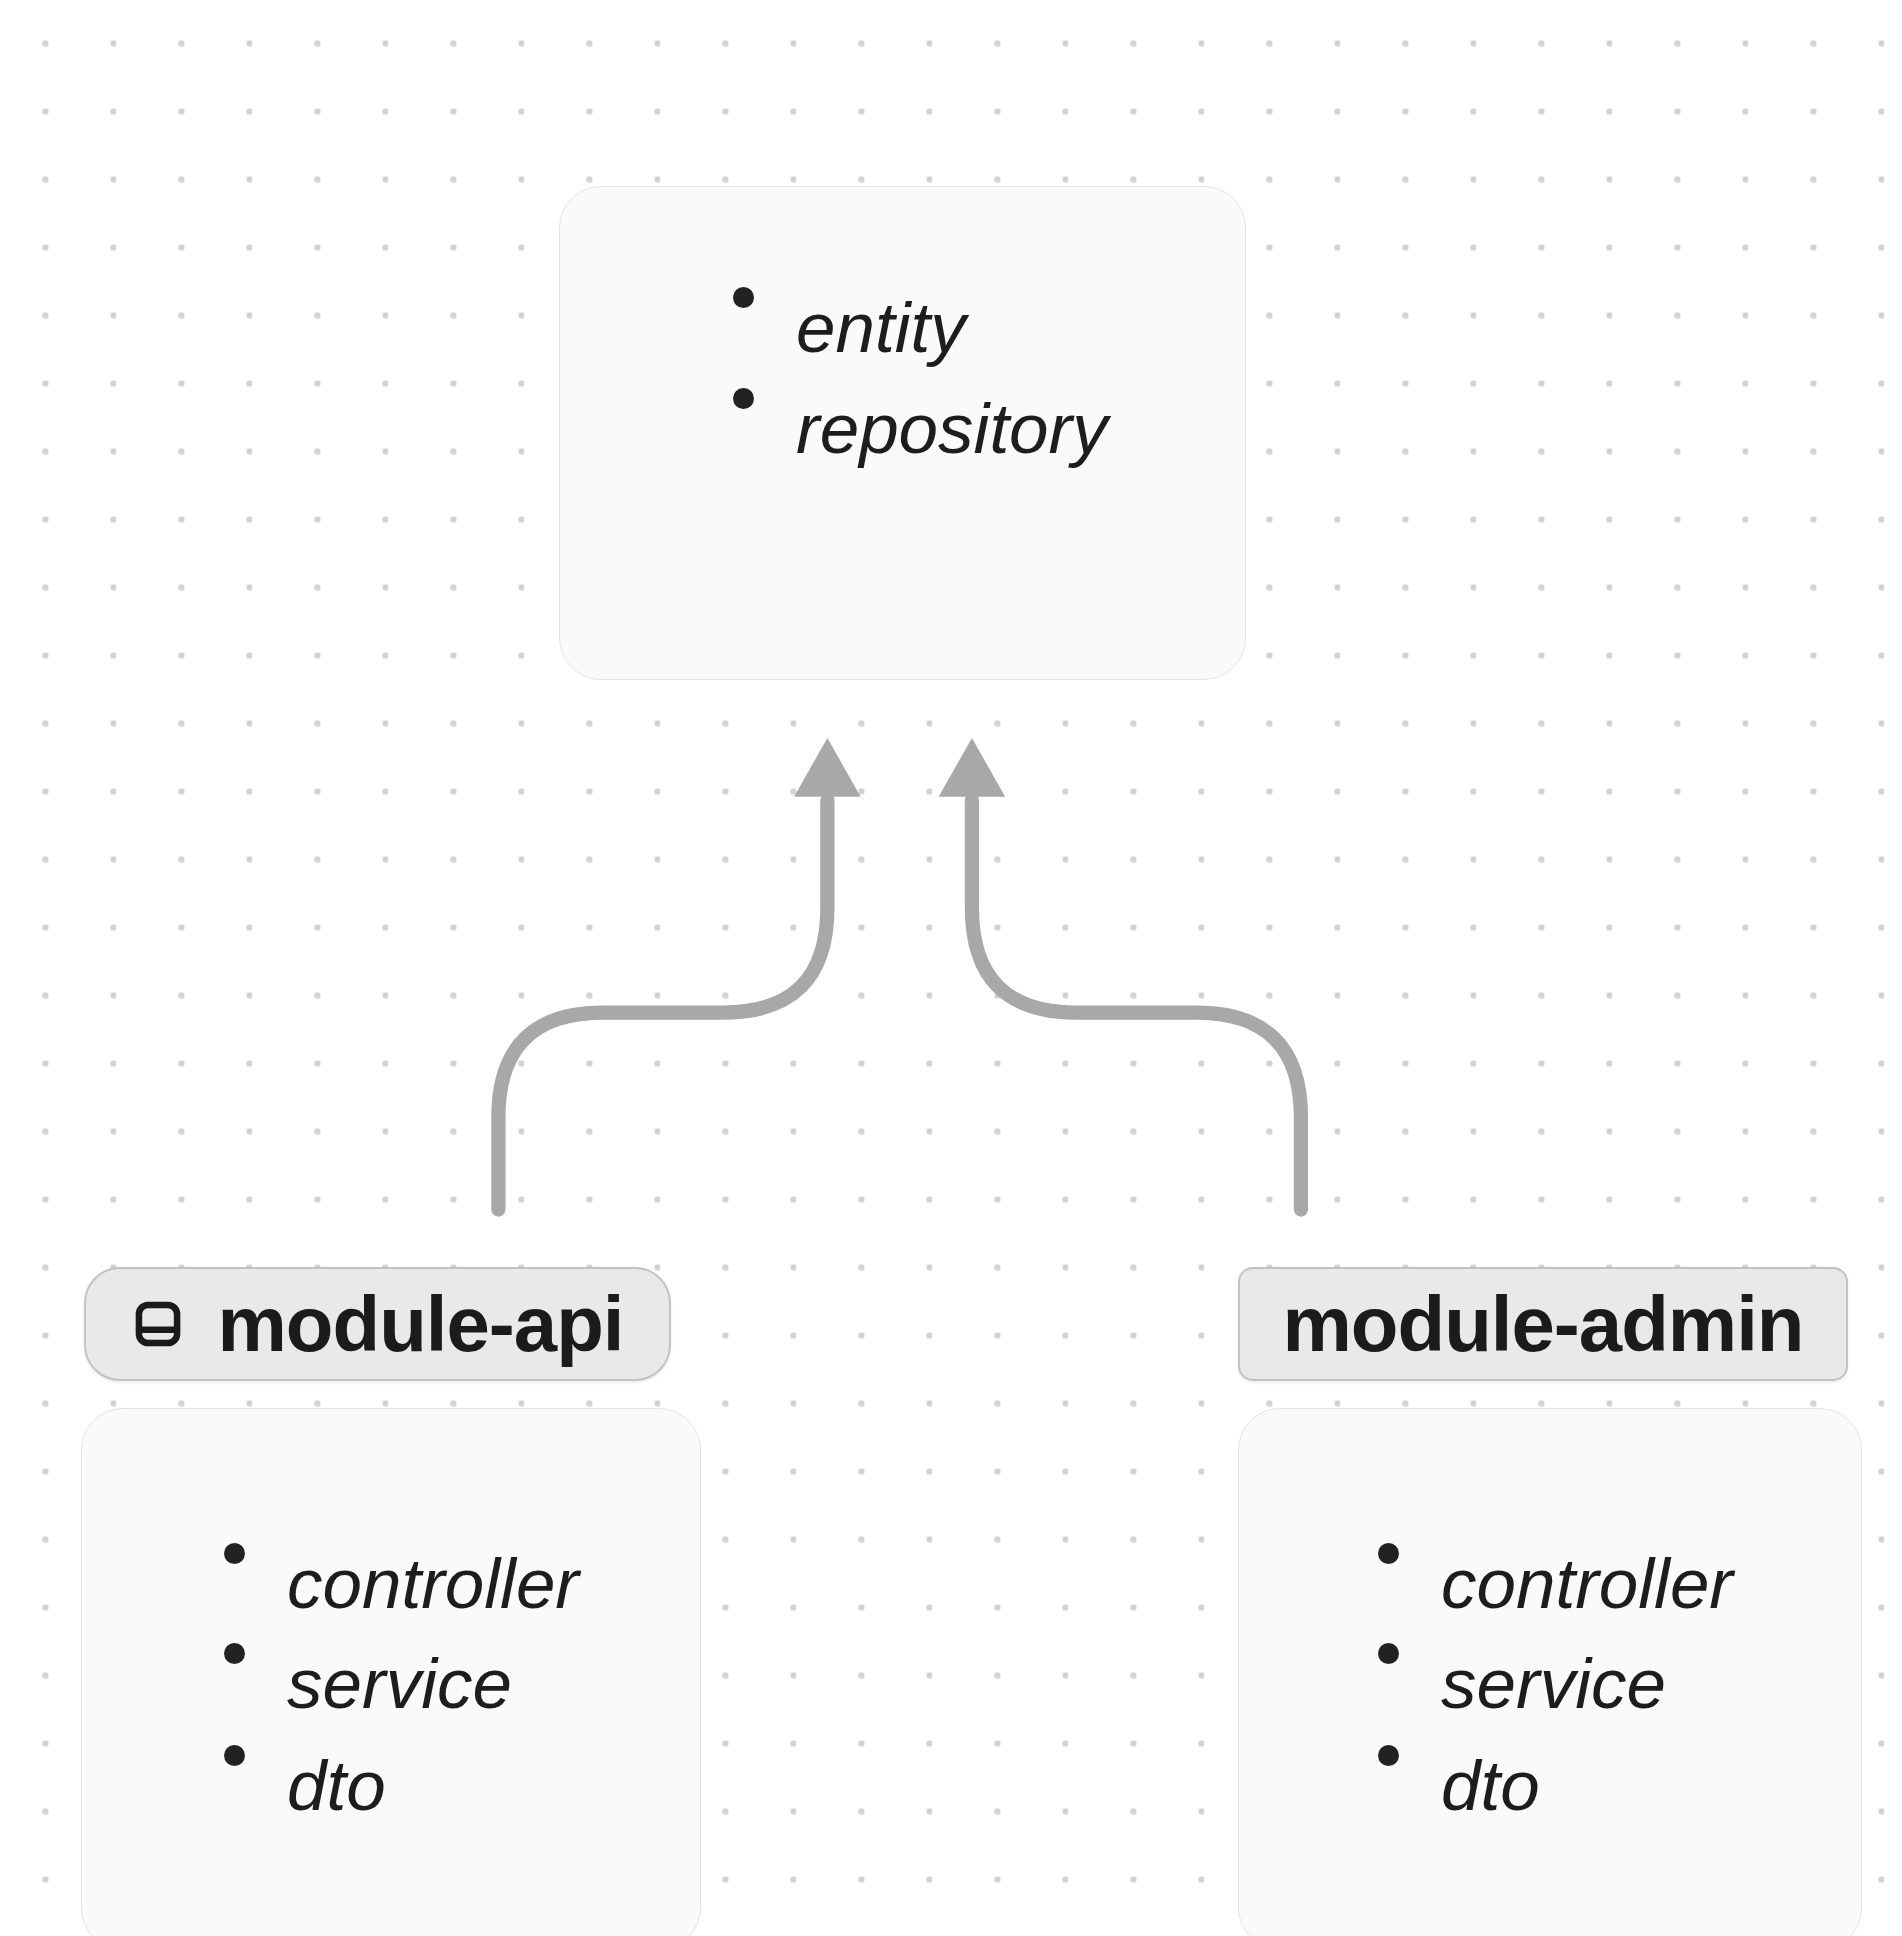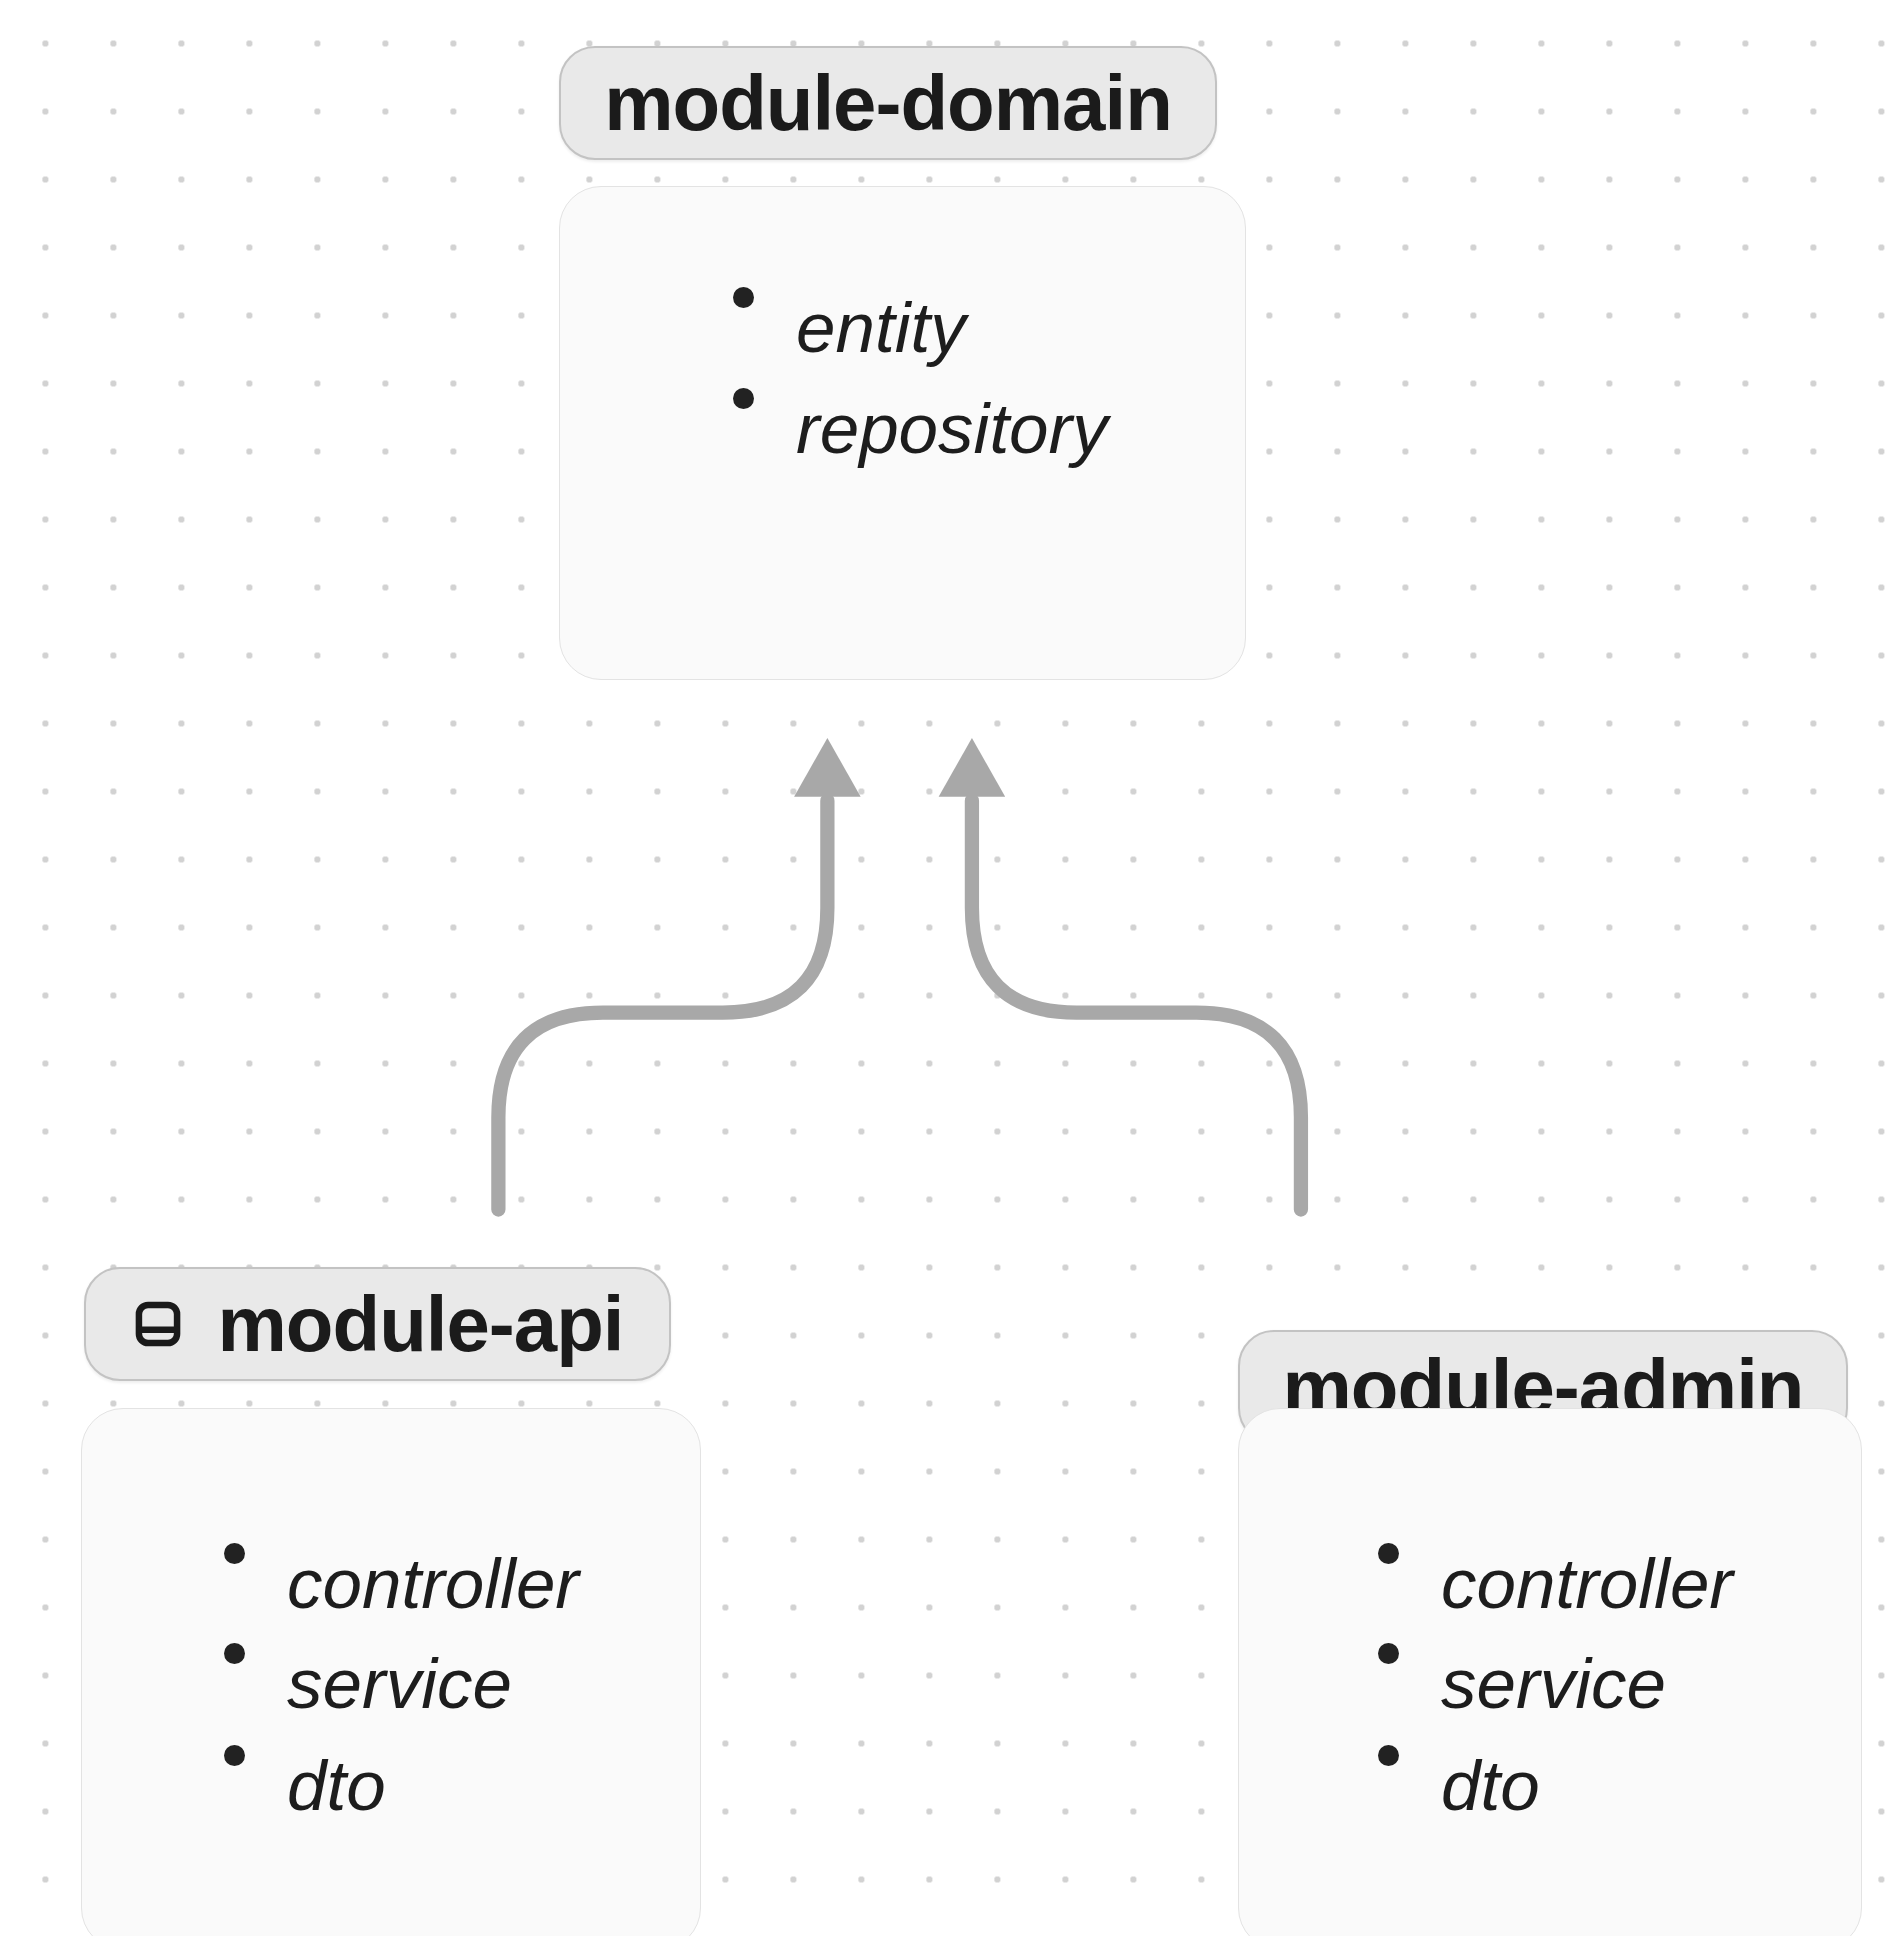--- a/index.html
+++ b/index.html
@@ -40,34 +40,31 @@
   #box-domain{left:559px;top:186px;width:687px;height:494px;}
   #domain-li-0{left:733px;top:287px;}
   #domain-li-1{left:733px;top:388px;}
 
   #pill-api{left:84px;top:1267px;width:587px;align-items:center;}
   #box-api{left:81px;top:1408px;width:620px;height:542px;}
   #api-li-0{left:224px;top:1543px;}
   #api-li-1{left:224px;top:1643px;}
   #api-li-2{left:224px;top:1745px;}
 
-  #pill-admin{left:1238px;top:1330px;width:610px;}
+  #pill-admin{left:1238px;top:1267px;width:610px;border-radius:15px;}
   #box-admin{left:1238px;top:1408px;width:624px;height:542px;}
   #admin-li-0{left:1378px;top:1543px;}
   #admin-li-1{left:1378px;top:1643px;}
   #admin-li-2{left:1378px;top:1745px;}
 </style>
 </head>
 <body>
 
 <div id="canvas">
 
-  <div class="pill" id="pill-domain">
-    <span>module-domain</span>
-  </div>
   <div class="groupbox" id="box-domain"></div>
   <div class="li" id="domain-li-0">
     <span class="dot"></span>
     <span>entity</span>
   </div>
   <div class="li" id="domain-li-1">
     <span class="dot"></span>
     <span>repository</span>
   </div>
 

